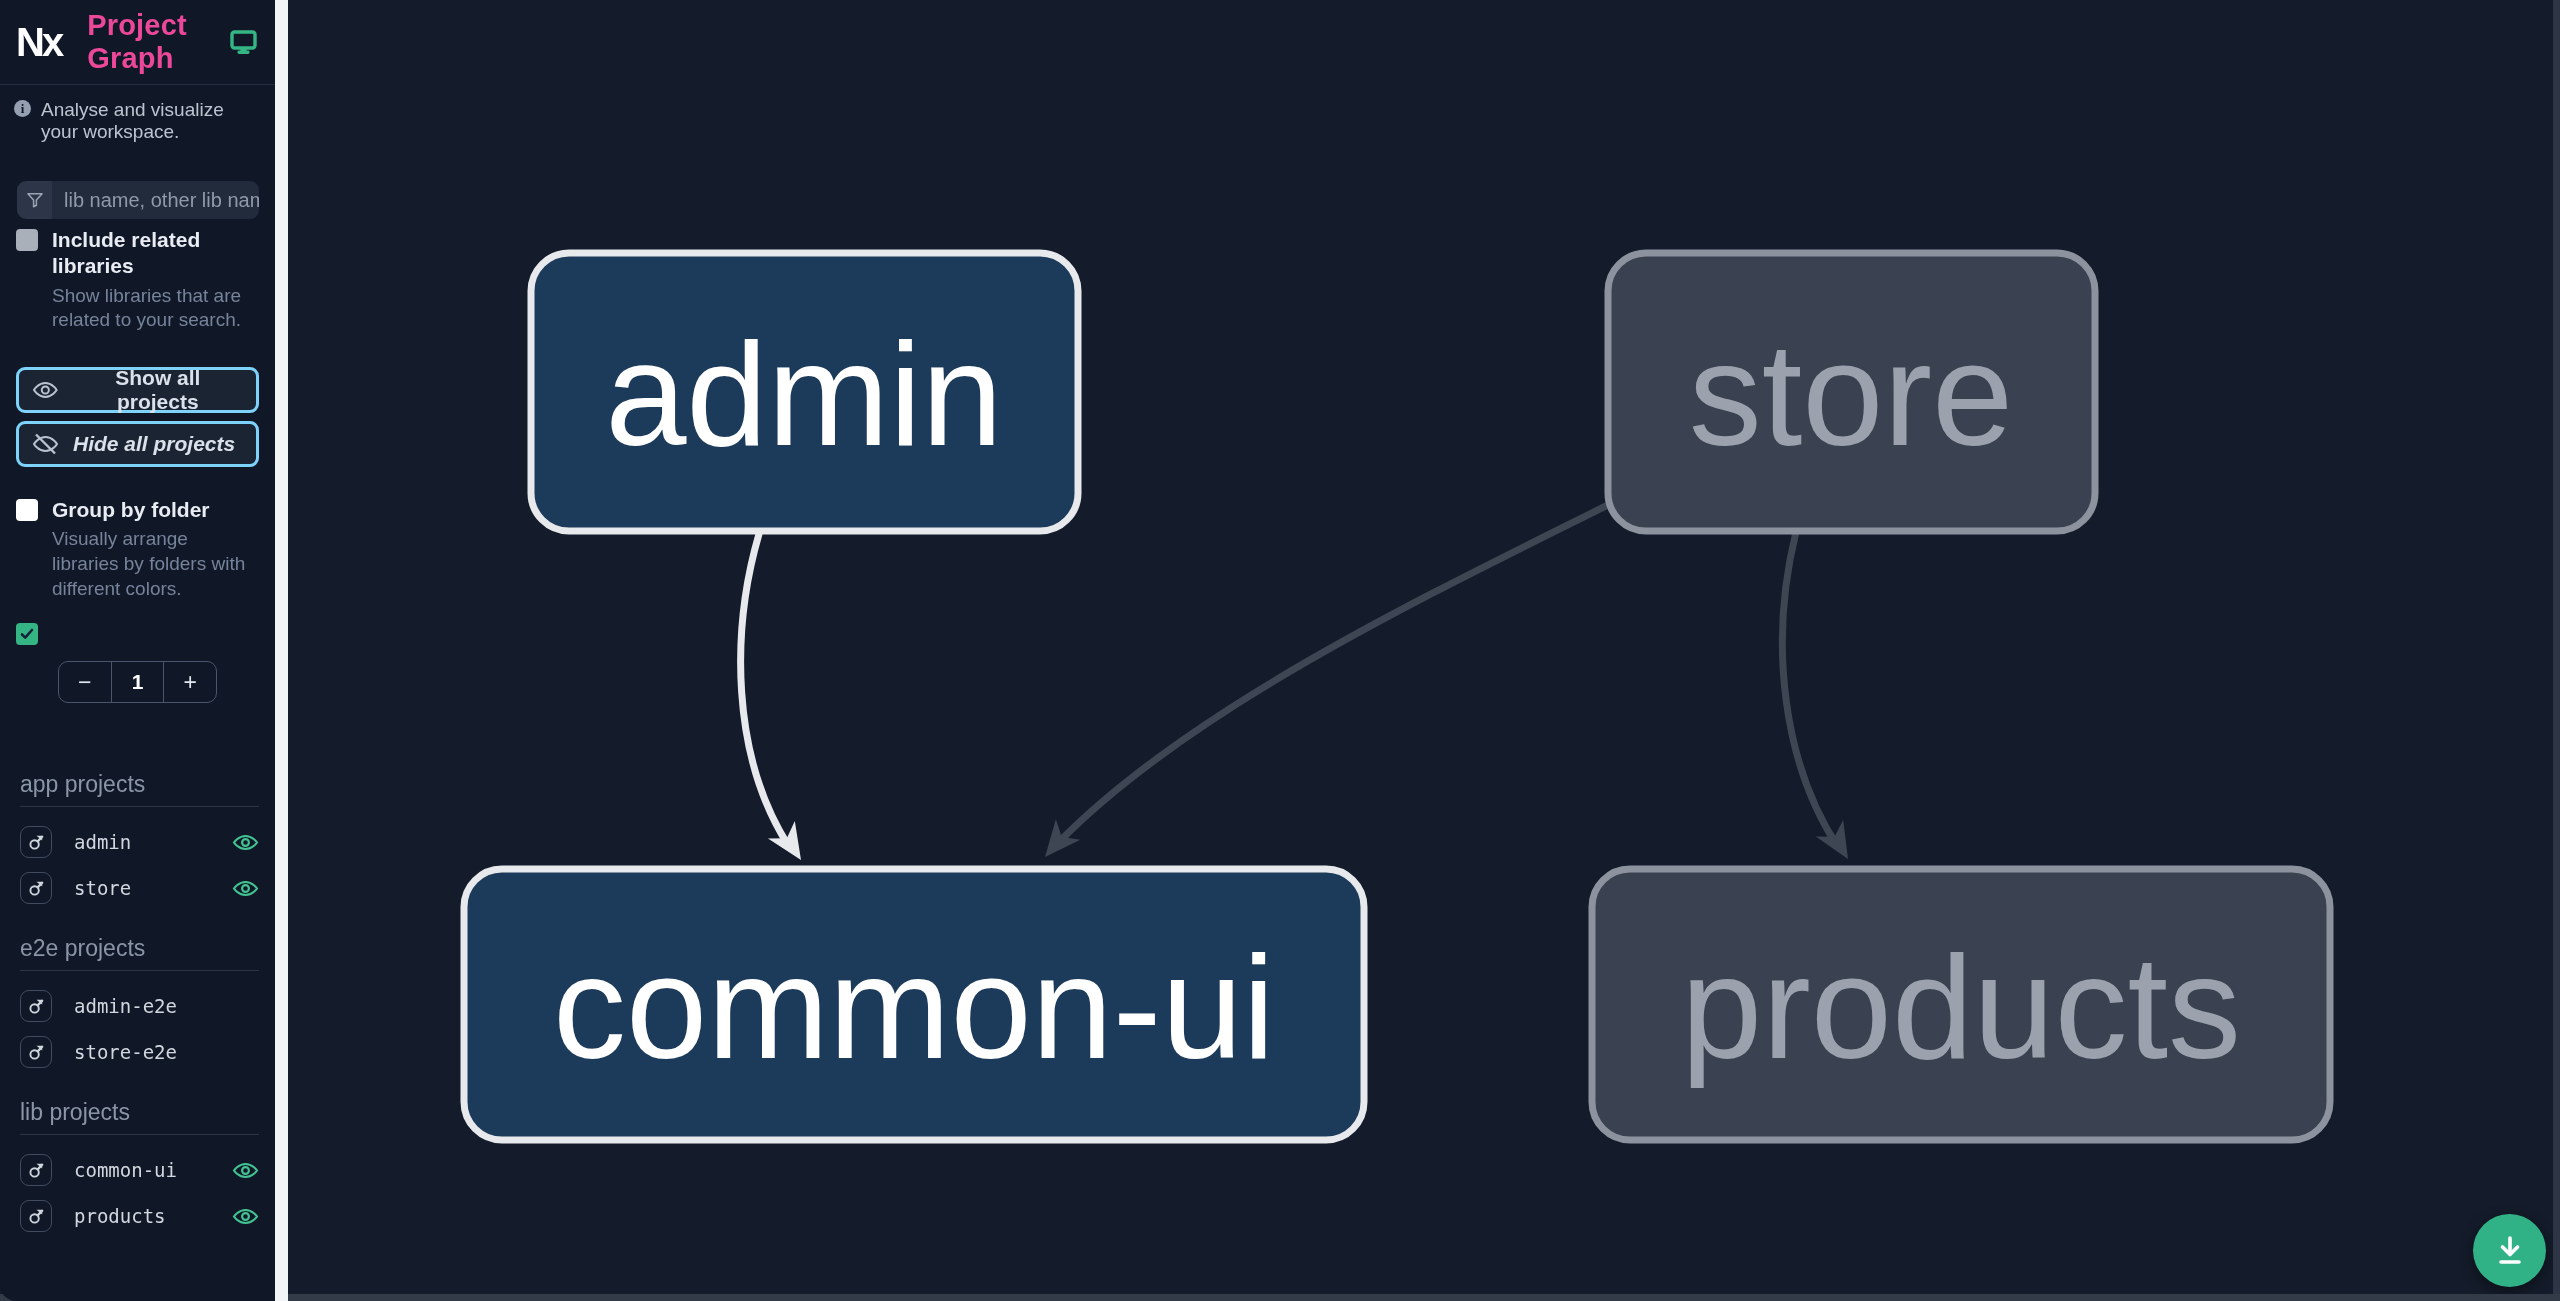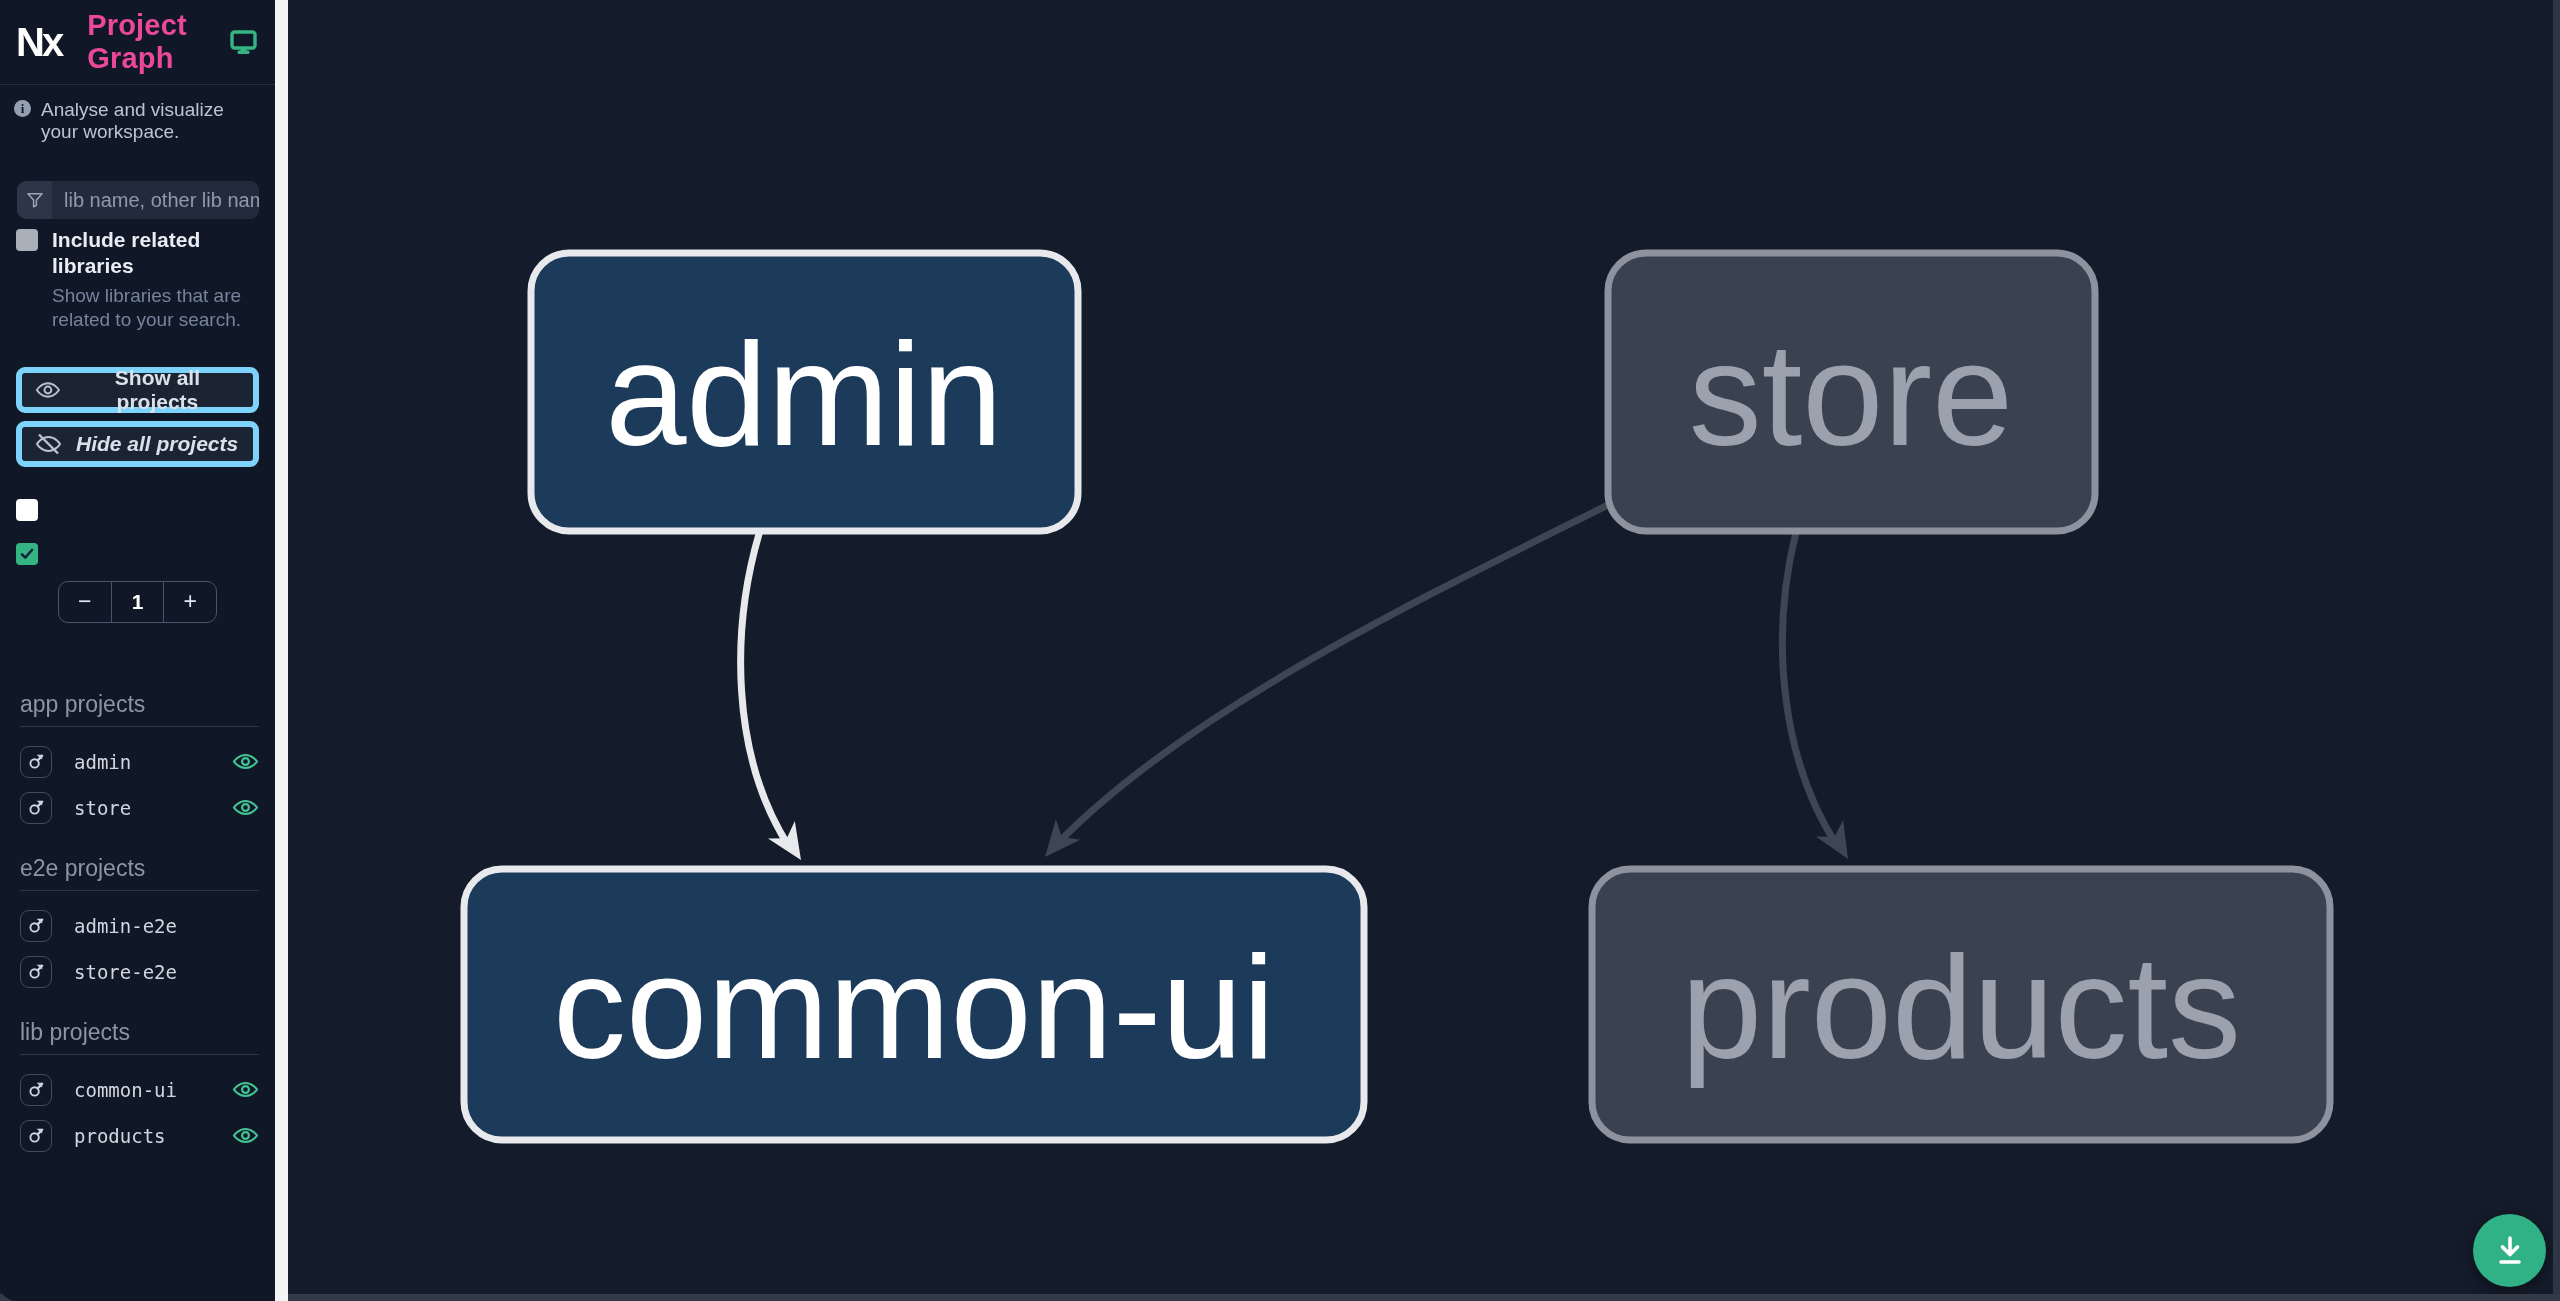--- a/index.html
+++ b/index.html
@@ -64,21 +64,21 @@
   }
   .box-gray  { background:#a9b0ba; }
   .box-white { background:#ffffff; }
   .box-green { background:#35b584; display:flex; align-items:center; justify-content:center; }
   .check-texts { flex:1; }
   .check-label { font-size:21px; font-weight:700; color:#e9edf3; line-height:1.25; }
   .check-desc  { font-size:19px; color:#76839a; line-height:1.3; margin-top:4px; }
 
   .side-btn {
     margin:0 16px; width:243px; height:46px;
-    background:#1b2433; border:6px solid #7dd3fc; border-radius:9px;
+    background:#1b2433; border:3px solid #7dd3fc; border-radius:9px;
     display:flex; align-items:center; gap:14px; padding:0 13px;
     color:#dbe1ea; font-size:21px; font-weight:600;
     font-family:"Liberation Sans", sans-serif; cursor:pointer;
   }
   .btn-show { margin-top:34px; }
   .btn-hide { margin-top:8px;font-style:italic; }
 
   .stepper {
     margin:16px 0 0 58px; width:159px; height:42px;
     border:1px solid #49556a; border-radius:10px;
@@ -200,20 +200,24 @@
     <button class="side-btn btn-hide">
       <svg width="27" height="24" viewBox="0 0 27 24">
         <path d="M2 12s4.2-7 11.5-7S25 12 25 12s-4.2 7-11.5 7S2 12 2 12z" fill="none" stroke="#b9c2cf" stroke-width="2"></path>
         <line x1="4" y1="2.5" x2="23" y2="21.5" stroke="#b9c2cf" stroke-width="2.4"></line>
       </svg>
       <span>Hide all projects</span>
     </button>
 
     <div class="check-block" style="margin-top:30px">
       <span class="box box-white"></span>
+      <span class="check-texts">
+        <div class="check-label">Group by folder</div>
+        <div class="check-desc">Visually arrange libraries by folders with different colors.</div>
+      </span>
     </div>
 
     <div class="check-block" style="margin-top:20px">
       <span class="box box-green">
         <svg width="16" height="16" viewBox="0 0 16 16">
           <path d="M3 8.5l3.2 3.2L13 4" fill="none" stroke="#14253a" stroke-width="2.6" stroke-linecap="round" stroke-linejoin="round"></path>
         </svg>
       </span>
     </div>
 

